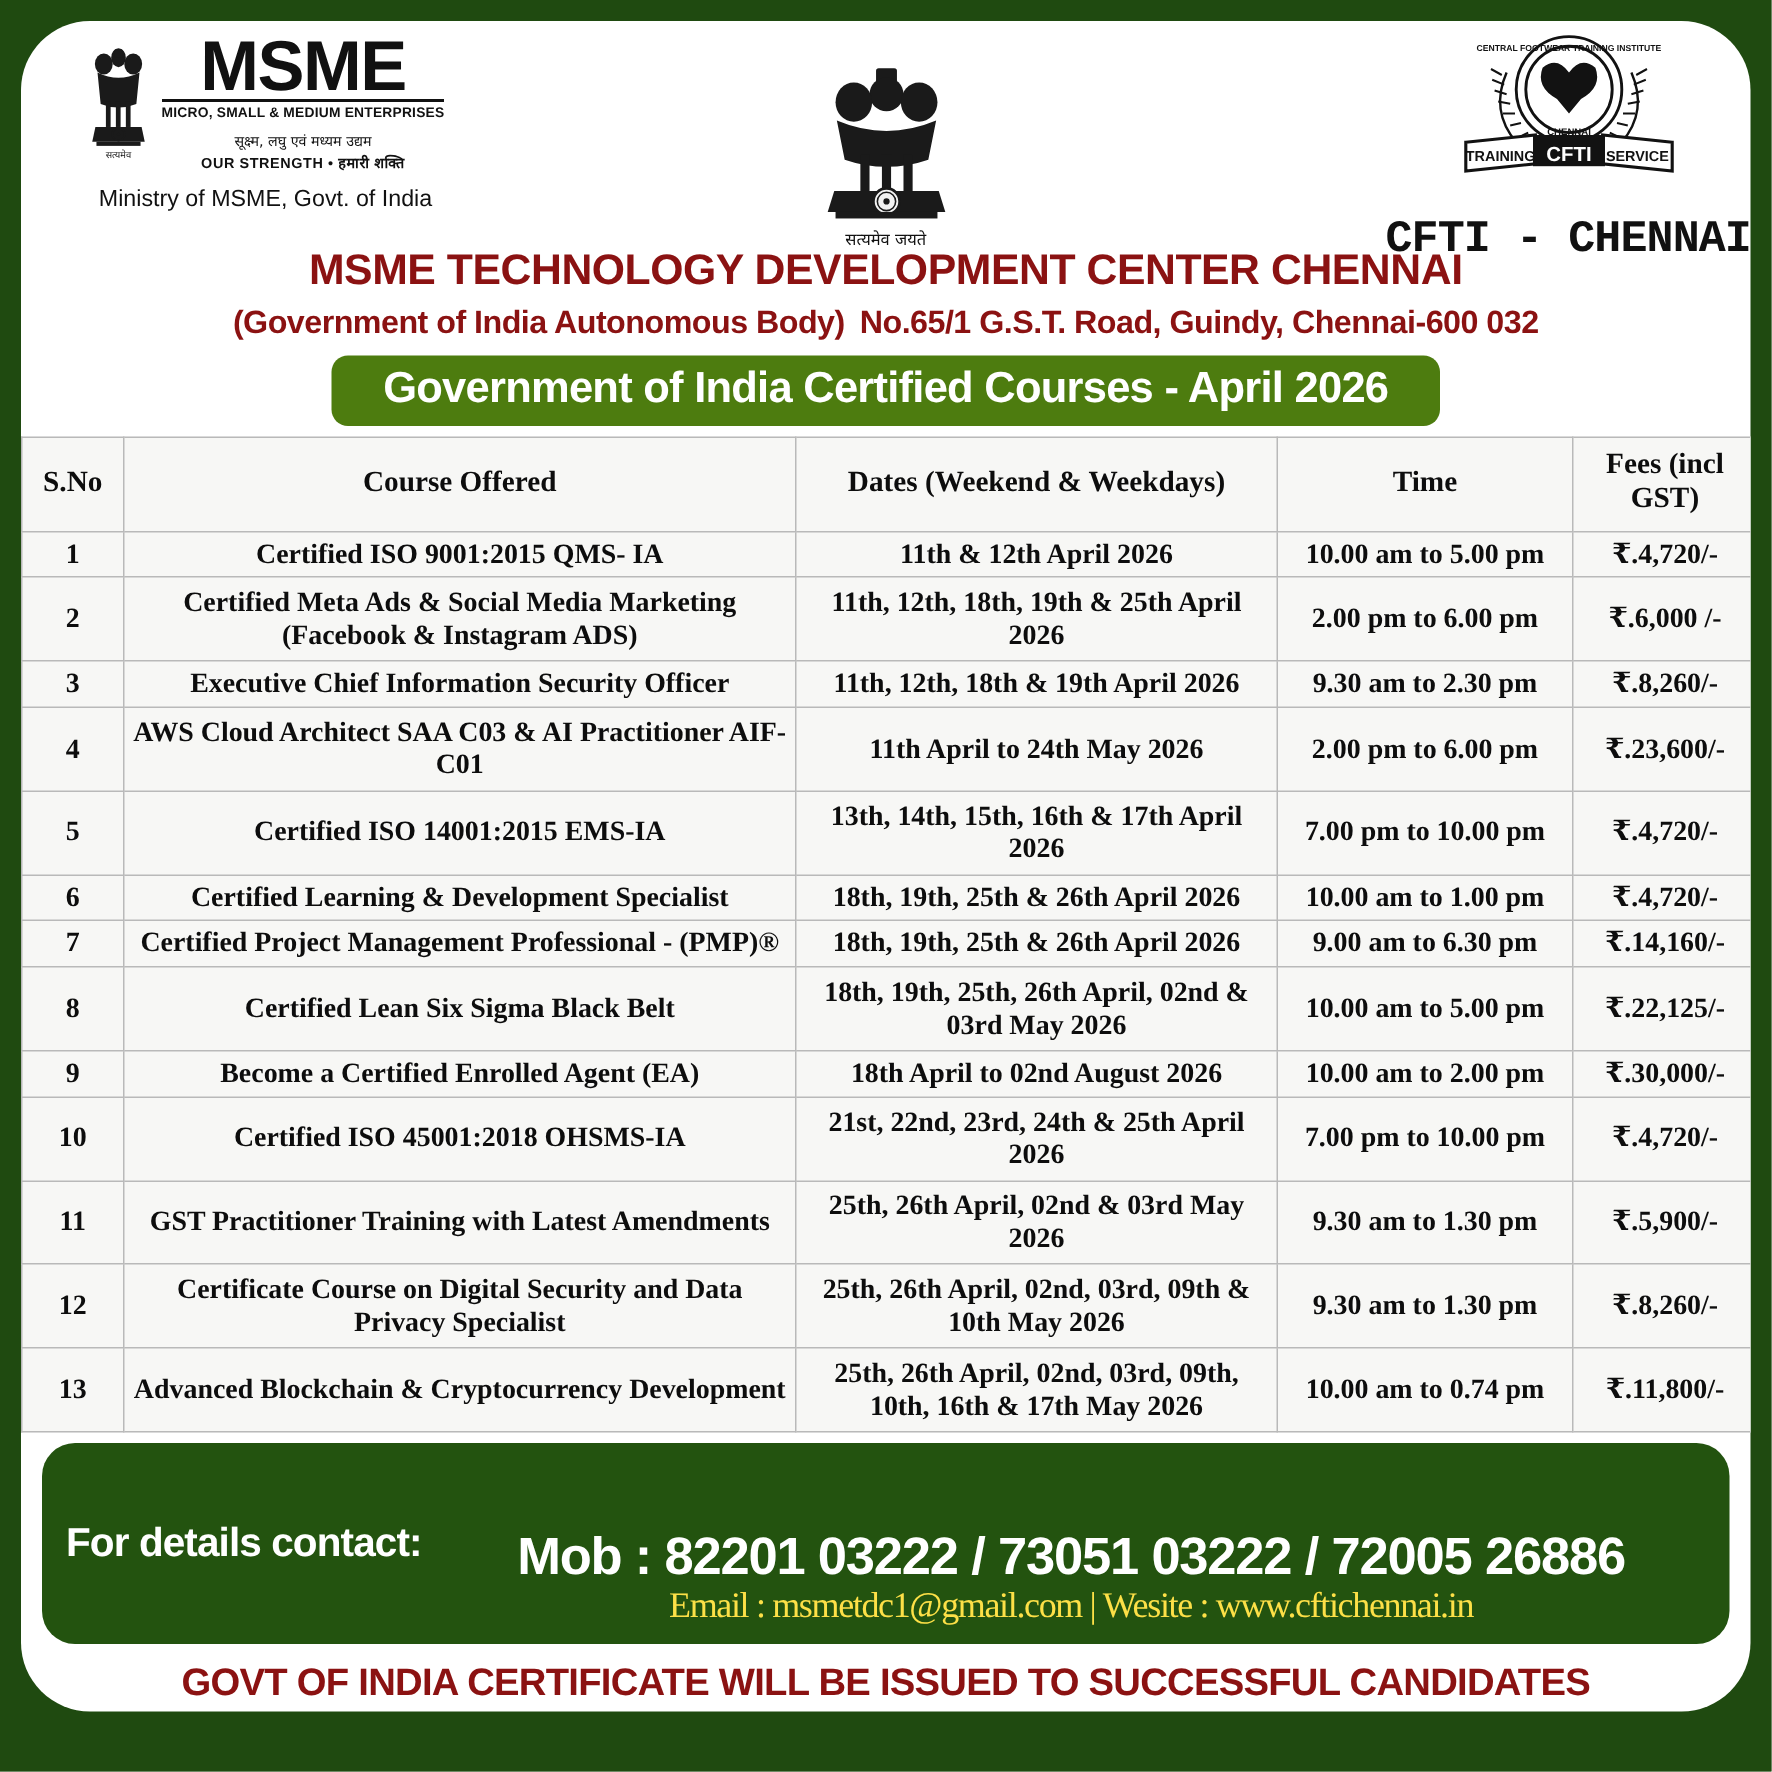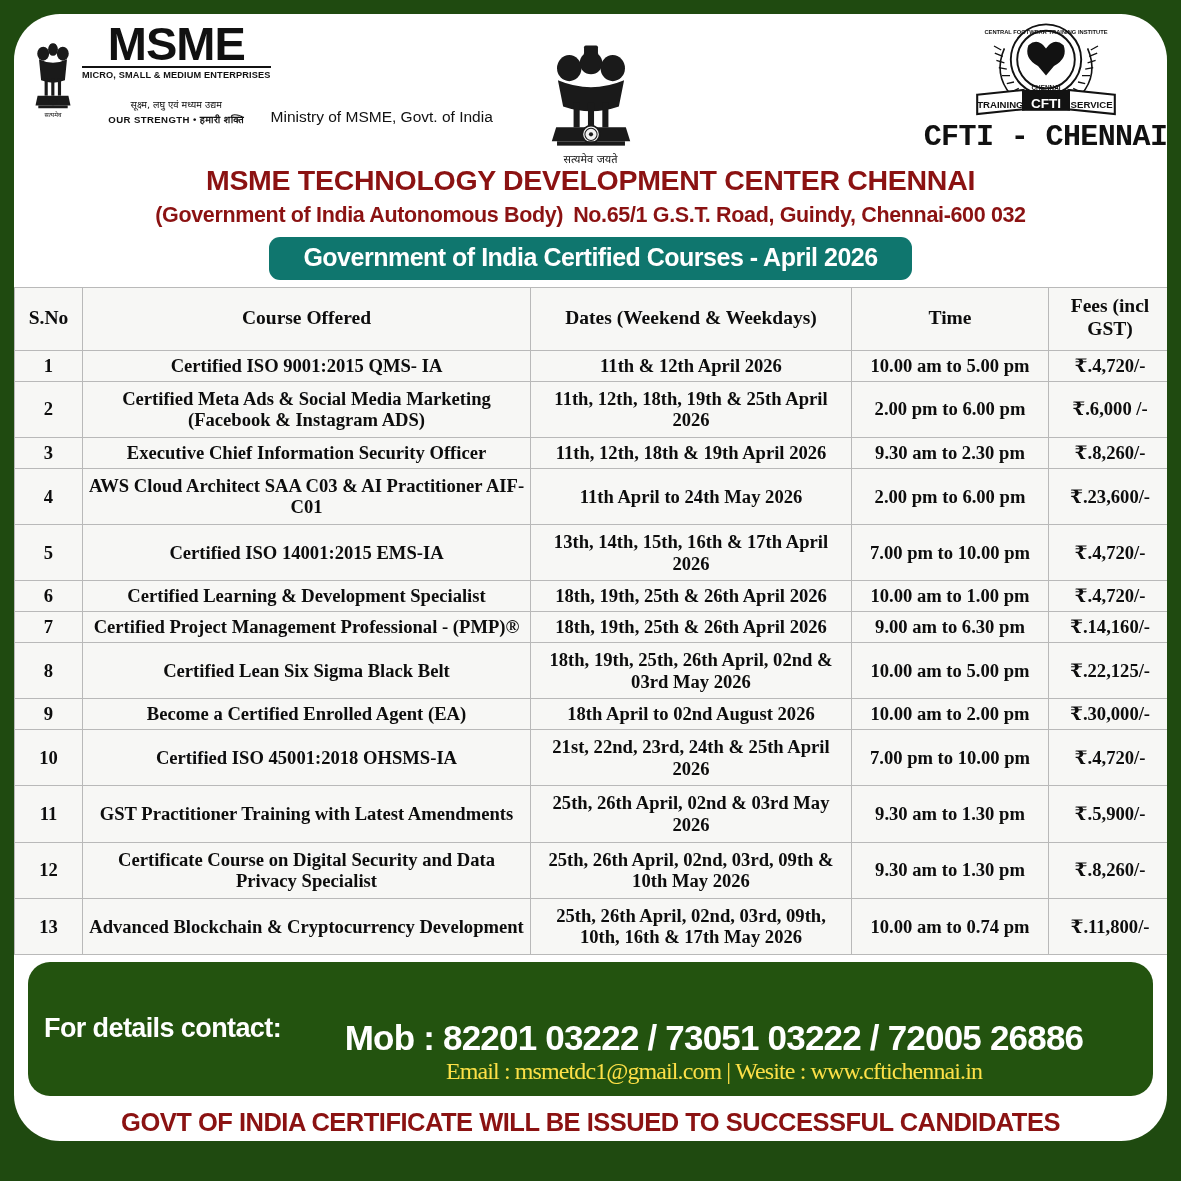--- a/index.html
+++ b/index.html
@@ -40,22 +40,22 @@
     height: 150px;
     flex: 0 0 150px;
   }
 
   .logo-msme {
     position: absolute;
     left: 18px;
     top: 8px;
     width: 290px;
     display: flex;
-    flex-direction: row;
-    align-items: flex-end;
+    flex-direction: column;
+    align-items: center;
   }
   .msme-row {
     display: flex;
     align-items: flex-end;
     gap: 8px;
   }
   .emblem-sm { width: 42px; height: 88px; }
   .msme-block { display: flex; flex-direction: column; align-items: center; }
   .msme-word {
     font-family: "Liberation Sans", sans-serif;
@@ -77,21 +77,21 @@
     font-size: 9.2px;
     letter-spacing: 0.15px;
     color: #111;
     white-space: nowrap;
   }
   .msme-t2 {
     font-family: "DejaVu Sans", sans-serif;
     font-size: 9.5px;
     color: #111;
     white-space: nowrap;
-    margin-top: 18px;
+    margin-top: 7px;
   }
   .msme-t3 {
     font-family: "Liberation Sans", sans-serif;
     font-weight: bold;
     font-size: 9.6px;
     letter-spacing: 0.4px;
     color: #111;
     white-space: nowrap;
     margin-top: 2px;
   }
@@ -120,20 +120,21 @@
   }
 
   .logo-cfti {
     position: absolute;
     right: 34px;
     top: 4px;
     width: 175px;
     display: flex;
     flex-direction: column;
     align-items: center;
+    gap: 23px;
   }
   .cfti-mark { width: 160px; height: 104px; }
   .cfti-name {
     font-family: Liberation Mono, monospace;
     font-weight: bold;
     font-size: 30px;
     letter-spacing: -0.6px;
     color: #111;
     margin-top: -2px;
     white-space: nowrap;
@@ -160,27 +161,27 @@
   }
   .title-sub .addr { margin-left: 10px; }
 
   .banner-wrap {
     display: flex;
     justify-content: center;
     margin-top: 9px;
     margin-bottom: 7px;
   }
   .banner {
-    background: #0f766e;
+    background: #4d7c0f;
     color: #ffffff;
     border-radius: 11px;
     padding: 6px 34px 8px 34px;
     font-family: "Liberation Sans", sans-serif;
     font-weight: bold;
-    font-size: 25px;
+    font-size: 29px;
     letter-spacing: -0.5px;
     white-space: nowrap;
   }
 
   
   .table-wrap {
     flex: 1 1 auto;
     padding: 0 0 0 0;
     display: flex;
   }

